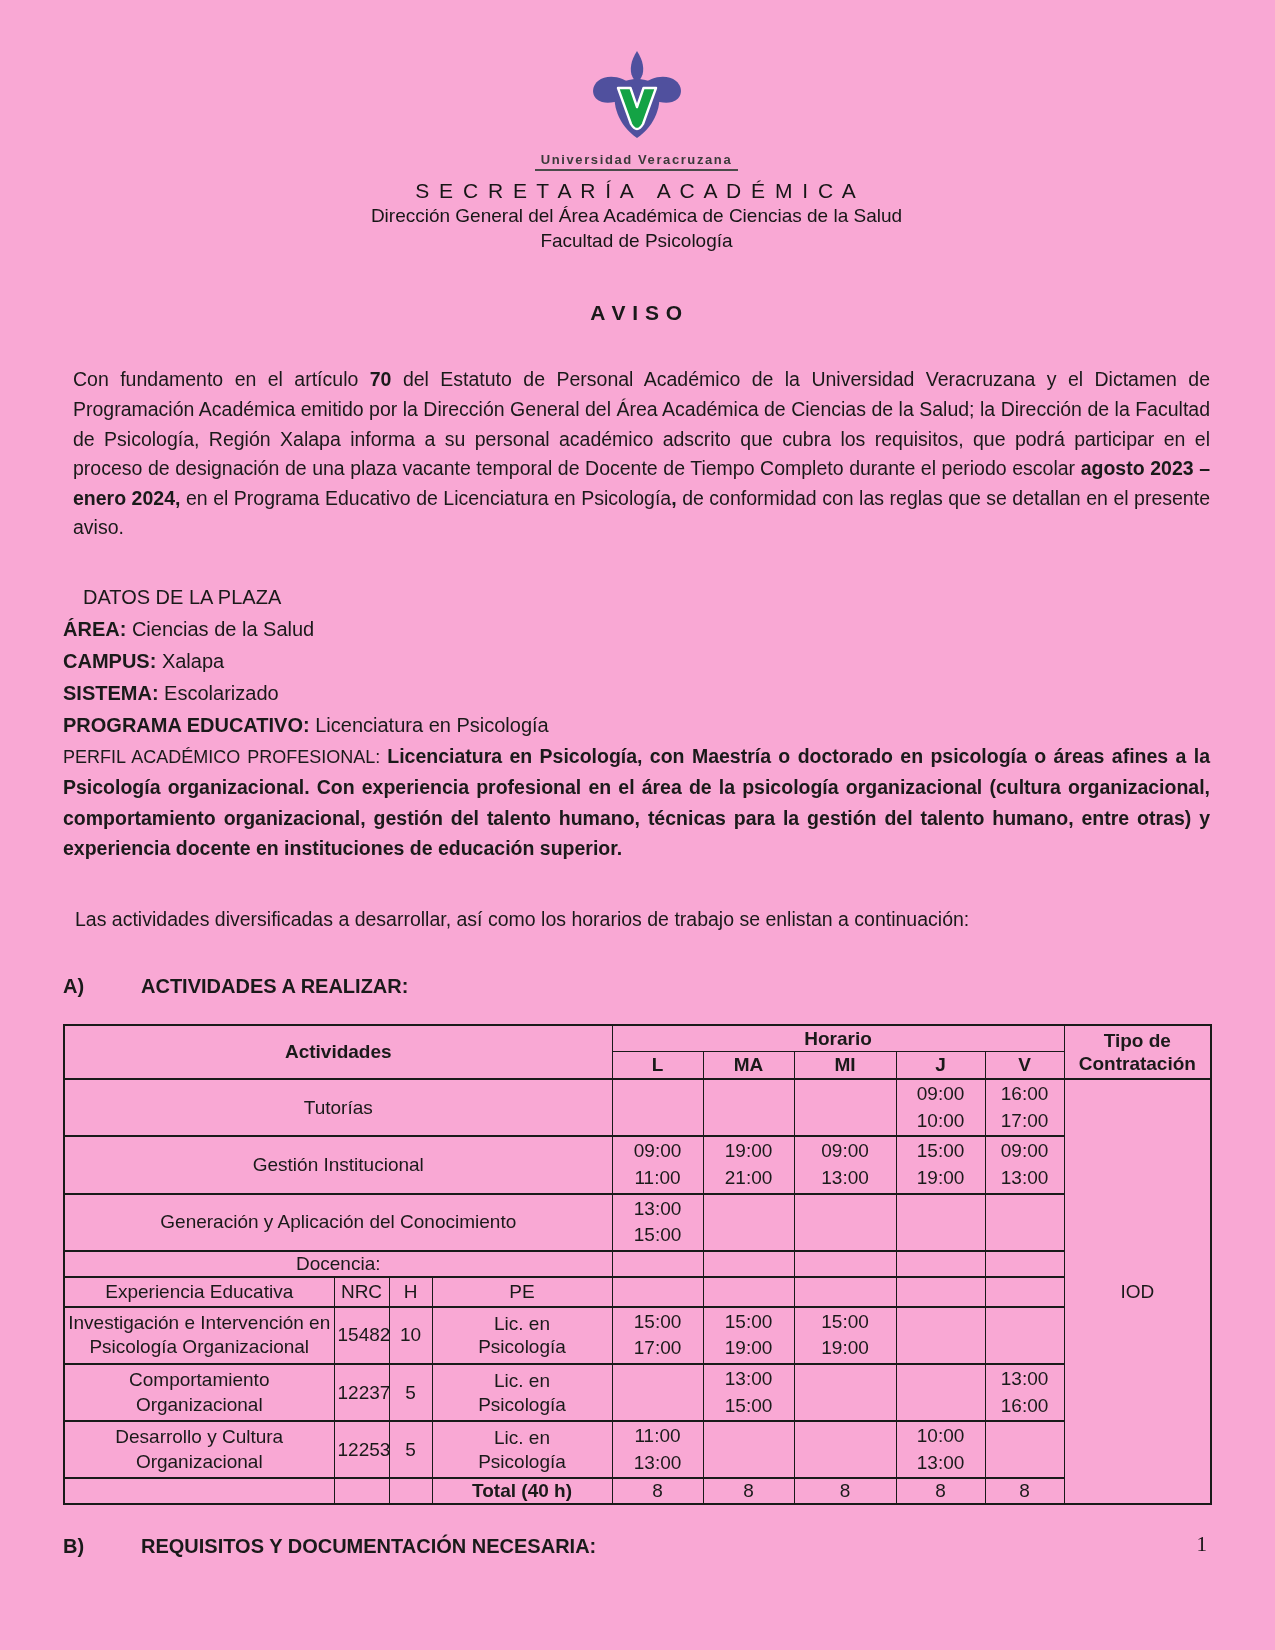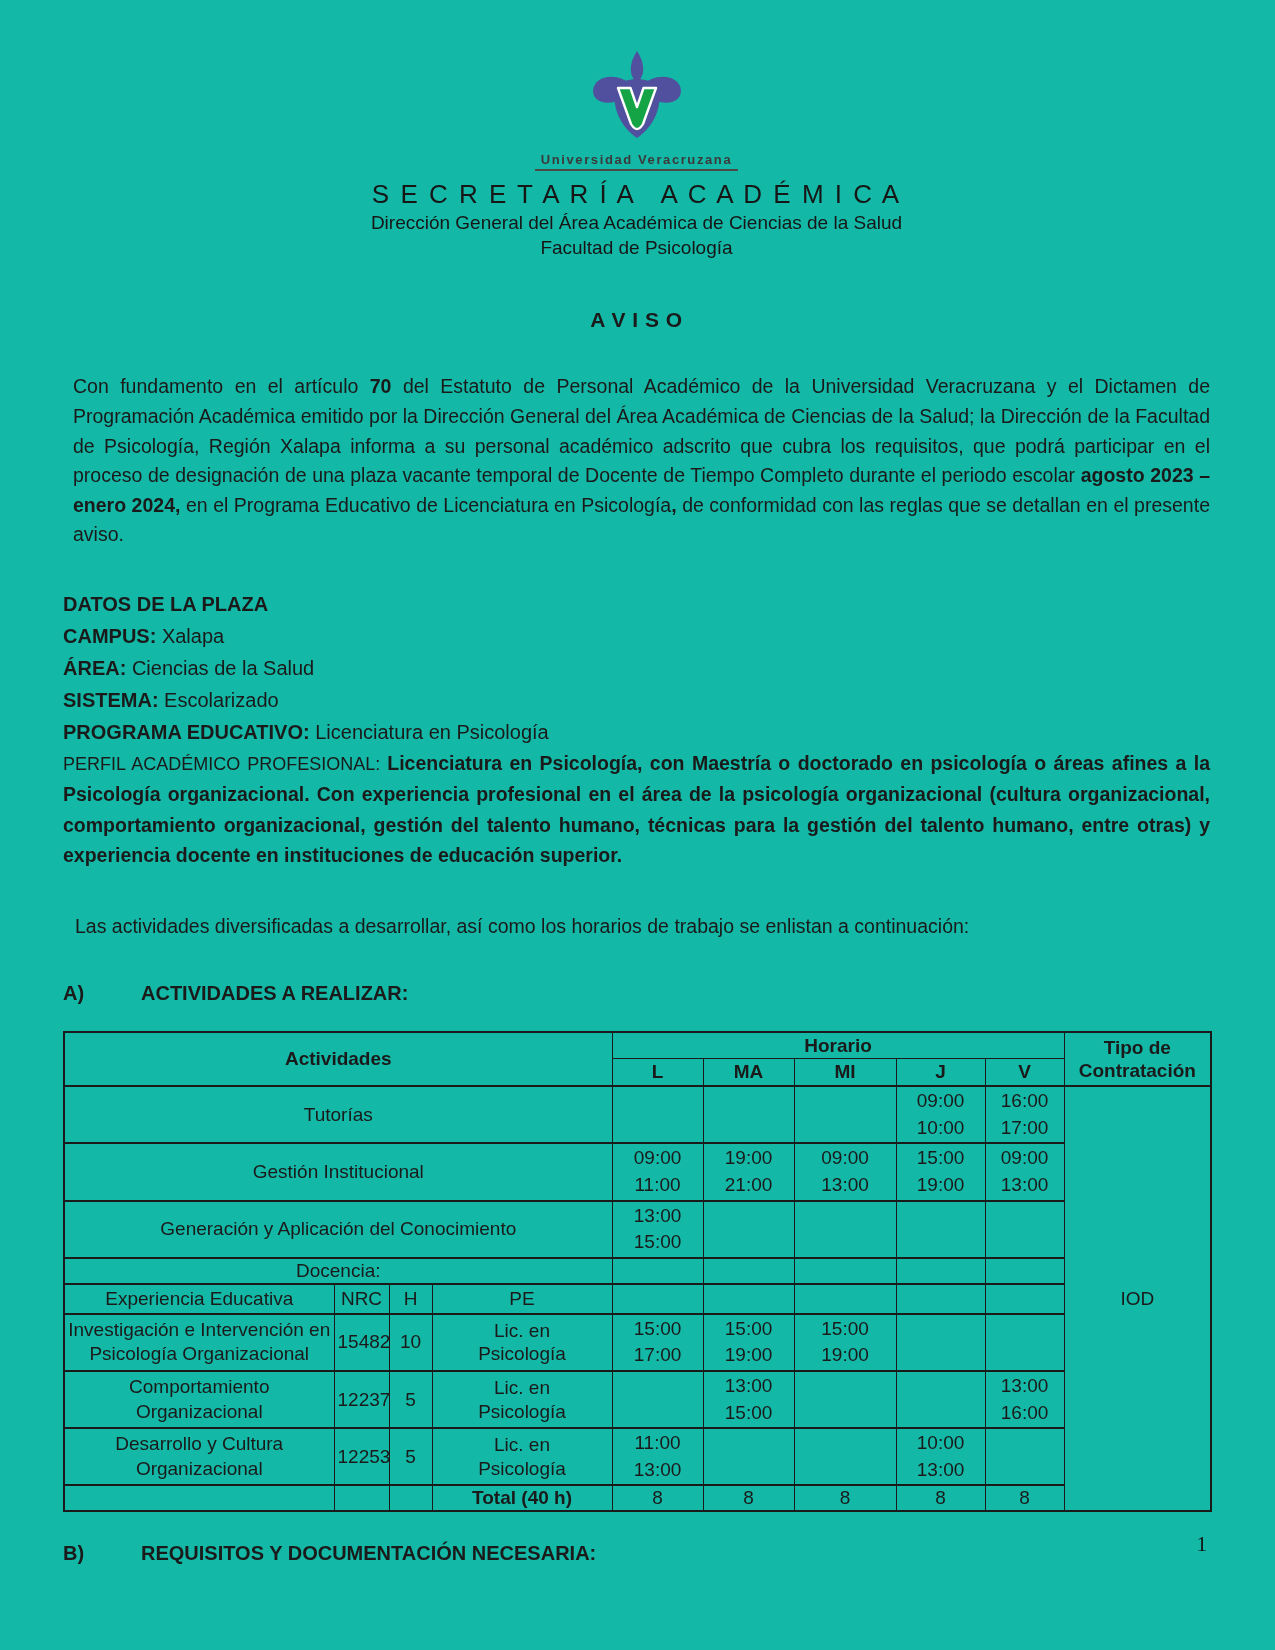--- a/index.html
+++ b/index.html
@@ -1,44 +1,44 @@
 <!DOCTYPE html>
 <html><head>
 <meta charset="utf-8">
 <style>
   html,body{margin:0;padding:0;background:#ffffff;}
   .page{
     position:relative;
     width:1275px;height:1650px;
-    background:#14b8a6;
+    background:#f9a8d4;
     font-family:"Liberation Sans", sans-serif;
     color:#1a1a1a;
     overflow:hidden;
   }
   .content{position:absolute;left:63px;top:0;width:1147px;}
   
   .uv-header{margin-top:50px;text-align:center;}
   .uv-logo{display:block;margin:0 auto;width:104px;height:100px;}
   .uv-name{
     display:inline-block;margin-top:2px;padding:0 6px 2px 6px;
     font-size:13px;letter-spacing:1.6px;color:#3a3a3a;font-weight:bold;
     border-bottom:2px solid #4a4a4a;
   }
-  .secretaria{margin-top:8px;font-size:26px;letter-spacing:2px;white-space:pre;color:#161616;}
+  .secretaria{margin-top:8px;font-size:21px;letter-spacing:2px;white-space:pre;color:#161616;}
   .hdr-line{font-size:19px;line-height:1.33;color:#161616;}
   
   .title-block{margin-top:44px;text-align:center;font-weight:bold;font-size:21px;line-height:1.42;letter-spacing:.5px;}
   
   .intro{
     margin-top:38px;padding-left:10px;padding-right:0px;
     font-size:19.5px;line-height:1.52;text-align:justify;
   }
   
   .plaza{margin-top:38px;font-size:20px;line-height:1.6;}
-  .plaza-heading{font-weight:bold;}
+  .plaza-heading{font-weight:normal;margin-left:20px;}
   .plaza-item b{font-weight:bold;}
   .perfil{font-size:19.5px;line-height:1.58;text-align:justify;}
   .perfil-label{font-size:18px;}
   .perfil b{font-weight:bold;}
   
   .note{margin-top:44px;padding-left:12px;font-size:19.5px;}
   .section-heading{margin-top:44px;display:flex;font-weight:bold;font-size:20px;}
   .section-letter{width:78px;}
   
   table.horario{
@@ -95,22 +95,22 @@
     </div>
 
     <div class="title-block">
       <div>A V I S O</div>
     </div>
 
     <p class="intro"><span>Con fundamento en el artículo </span><b>70</b><span> del Estatuto de Personal Académico de la Universidad Veracruzana y el Dictamen de Programación Académica emitido por la Dirección General del Área Académica de Ciencias de la Salud; la Dirección de la Facultad de Psicología, Región Xalapa informa a su personal académico adscrito que cubra los requisitos, que podrá participar en el proceso de designación de una plaza vacante temporal de Docente de Tiempo Completo durante el periodo escolar </span><b>agosto 2023 – enero 2024,</b><span> en el Programa Educativo de Licenciatura en Psicología</span><b>,</b><span> de conformidad con las reglas que se detallan en el presente aviso.</span></p>
 
     <div class="plaza">
       <div class="plaza-heading">DATOS DE LA PLAZA</div>
+      <div class="plaza-item"><b>ÁREA:</b><span> Ciencias de la Salud</span></div>
       <div class="plaza-item"><b>CAMPUS:</b><span> Xalapa</span></div>
-      <div class="plaza-item"><b>ÁREA:</b><span> Ciencias de la Salud</span></div>
       <div class="plaza-item"><b>SISTEMA:</b><span> Escolarizado</span></div>
       <div class="plaza-item"><b>PROGRAMA EDUCATIVO:</b><span> Licenciatura en Psicología</span></div>
       <div class="perfil"><span class="perfil-label">PERFIL ACADÉMICO PROFESIONAL: </span><b>Licenciatura en Psicología, con Maestría o doctorado en psicología o áreas afines a la Psicología organizacional. Con experiencia profesional en el área de la psicología organizacional (cultura organizacional, comportamiento organizacional, gestión del talento humano, técnicas para la gestión del talento humano, entre otras) y experiencia docente en instituciones de educación superior.</b></div>
     </div>
 
     <div class="note">Las actividades diversificadas a desarrollar, así como los horarios de trabajo se enlistan a continuación:</div>
 
     <div class="section-heading">
       <span class="section-letter">A)</span>
       <span>ACTIVIDADES A REALIZAR:</span>

